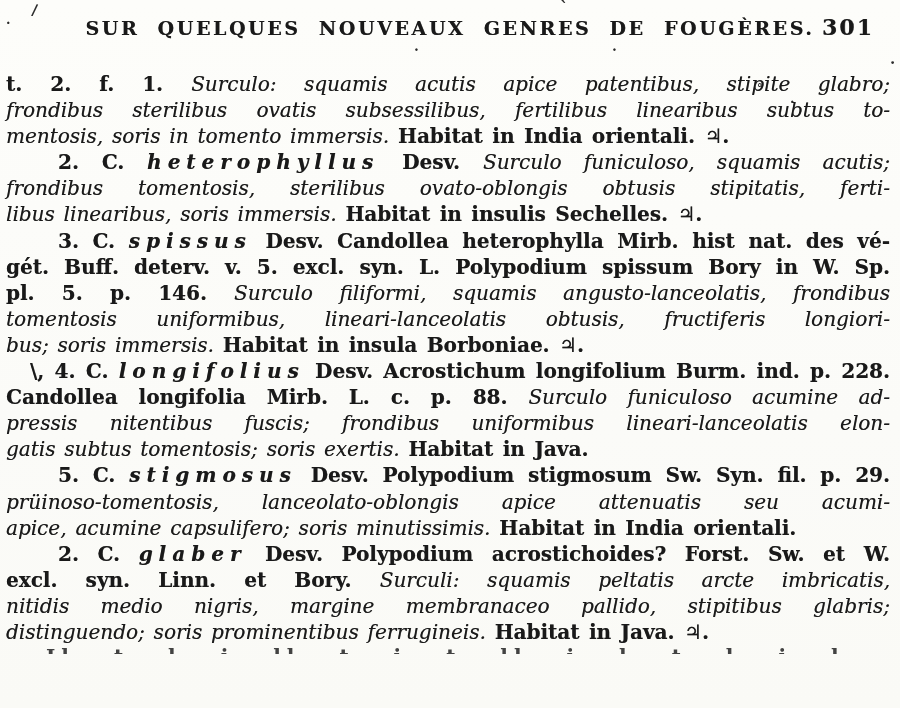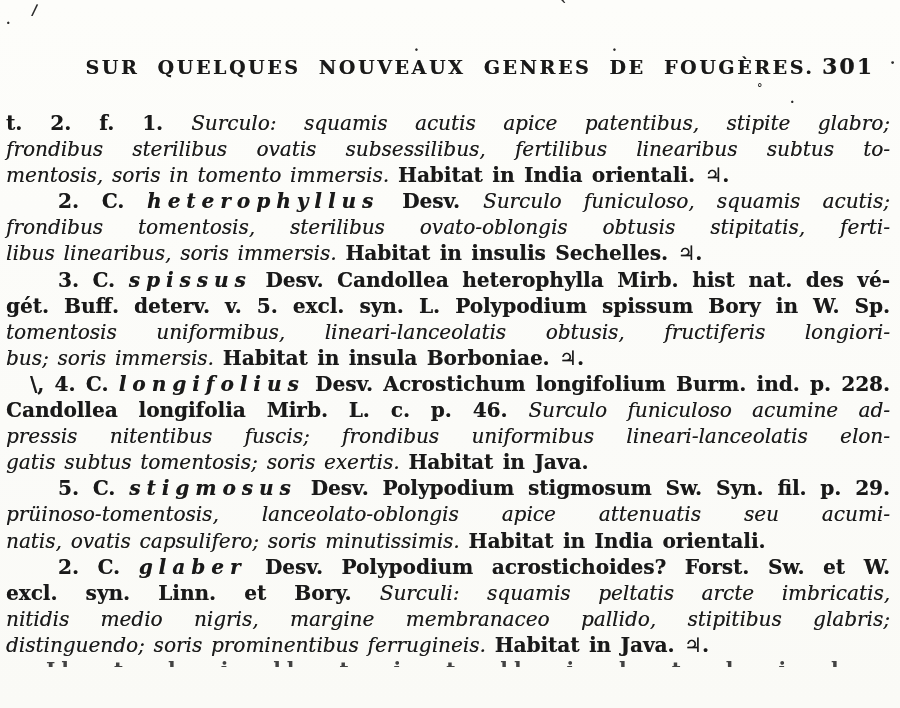--- a/index.html
+++ b/index.html
@@ -8,21 +8,21 @@
     background: #e9e9e6;
     font-family: "DejaVu Serif", "DejaVu Sans", serif;
   }
   .page {
     position: relative;
     width: 900px; height: 708px; overflow: hidden;
     background: linear-gradient(180deg, #fdfdfa 0%, #fbfbf8 60%, #fafaf6 100%);
     color: #191919;
   }
   
-  .header { position: relative; height: 28px; padding-top: 17px; margin-top: 39px; }
+  .header { position: relative; height: 28px; padding-top: 17px; }
   .running-title {
     position: absolute; left: 50%; top: 17px; transform: translateX(-50%);
     white-space: nowrap;
     font-weight: bold; font-size: 19px;
     letter-spacing: 2.6px; word-spacing: 9px;
     text-shadow: 0.3px 0.3px 0.4px rgba(10,10,10,0.55);
   }
   .page-number {
     position: absolute; right: 26px; top: 14px;
     font-weight: bold; font-size: 22px; letter-spacing: 2px;
@@ -75,29 +75,30 @@
 
   <div class="textblock" id="textblock">
       <div class="line"><span class="seg-r">t. 2. f. 1. </span><span class="seg-i">Surculo: squamis acutis apice patentibus, stipite glabro;</span></div>
       <div class="line"><span class="seg-i">frondibus sterilibus ovatis subsessilibus, fertilibus linearibus subtus to-</span></div>
       <div class="line end"><span class="seg-i">mentosis, soris in tomento immersis. </span><span class="seg-r">Habitat in India orientali. ♃.</span></div>
       <div class="line ind1"><span class="seg-r">2. C. </span><span class="seg-is">heterophyllus</span><span class="seg-r"> Desv. </span><span class="seg-i">Surculo funiculoso, squamis acutis;</span></div>
       <div class="line"><span class="seg-i">frondibus tomentosis, sterilibus ovato-oblongis obtusis stipitatis, ferti-</span></div>
       <div class="line end"><span class="seg-i">libus linearibus, soris immersis. </span><span class="seg-r">Habitat in insulis Sechelles. ♃.</span></div>
       <div class="line ind1"><span class="seg-r">3. C. </span><span class="seg-is">spissus</span><span class="seg-r"> Desv. Candollea heterophylla Mirb. hist nat. des vé-</span></div>
       <div class="line"><span class="seg-r">gét. Buff. deterv. v. 5. excl. syn. L. Polypodium spissum Bory in W. Sp.</span></div>
+      <div class="line"><span class="seg-r">pl. 5. p. 146. </span><span class="seg-i">Surculo filiformi, squamis angusto-lanceolatis, frondibus</span></div>
       <div class="line"><span class="seg-i">tomentosis uniformibus, lineari-lanceolatis obtusis, fructiferis longiori-</span></div>
       <div class="line end"><span class="seg-i">bus; soris immersis. </span><span class="seg-r">Habitat in insula Borboniae. ♃.</span></div>
       <div class="line ind2"><span class="seg-r">\, 4. C. </span><span class="seg-is">longifolius</span><span class="seg-r"> Desv. Acrostichum longifolium Burm. ind. p. 228.</span></div>
-      <div class="line"><span class="seg-r">Candollea longifolia Mirb. L. c. p. 46. </span><span class="seg-i">Surculo funiculoso acumine ad-</span></div>
+      <div class="line"><span class="seg-r">Candollea longifolia Mirb. L. c. p. 88. </span><span class="seg-i">Surculo funiculoso acumine ad-</span></div>
       <div class="line"><span class="seg-i">pressis nitentibus fuscis; frondibus uniformibus lineari-lanceolatis elon-</span></div>
       <div class="line end"><span class="seg-i">gatis subtus tomentosis; soris exertis. </span><span class="seg-r">Habitat in Java.</span></div>
       <div class="line ind1"><span class="seg-r">5. C. </span><span class="seg-is">stigmosus</span><span class="seg-r"> Desv. Polypodium stigmosum Sw. Syn. fil. p. 29.</span></div>
       <div class="line"><span class="seg-i">prüinoso-tomentosis, lanceolato-oblongis apice attenuatis seu acumi-</span></div>
-      <div class="line end"><span class="seg-i">natis, ovatis capsulifero; soris minutissimis. </span><span class="seg-r">Habitat in India orientali.</span></div>
+      <div class="line end"><span class="seg-i">apice, acumine capsulifero; soris minutissimis. </span><span class="seg-r">Habitat in India orientali.</span></div>
       <div class="line ind1"><span class="seg-r">2. C. </span><span class="seg-is">glaber</span><span class="seg-r"> Desv. Polypodium acrostichoides? Forst. Sw. et W.</span></div>
       <div class="line"><span class="seg-r">excl. syn. Linn. et Bory. </span><span class="seg-i">Surculi: squamis peltatis arcte imbricatis,</span></div>
       <div class="line"><span class="seg-i">nitidis medio nigris, margine membranaceo pallido, stipitibus glabris;</span></div>
       <div class="line end"><span class="seg-i">distinguendo; soris prominentibus ferrugineis. </span><span class="seg-r">Habitat in Java. ♃.</span></div>
     </div>
 
   <div class="clipped-line">Il t l i ll t i t ll i l t l i l t ll i</div>
 
   <span class="speck speck0">/</span>
   <span class="speck speck1">·</span>

